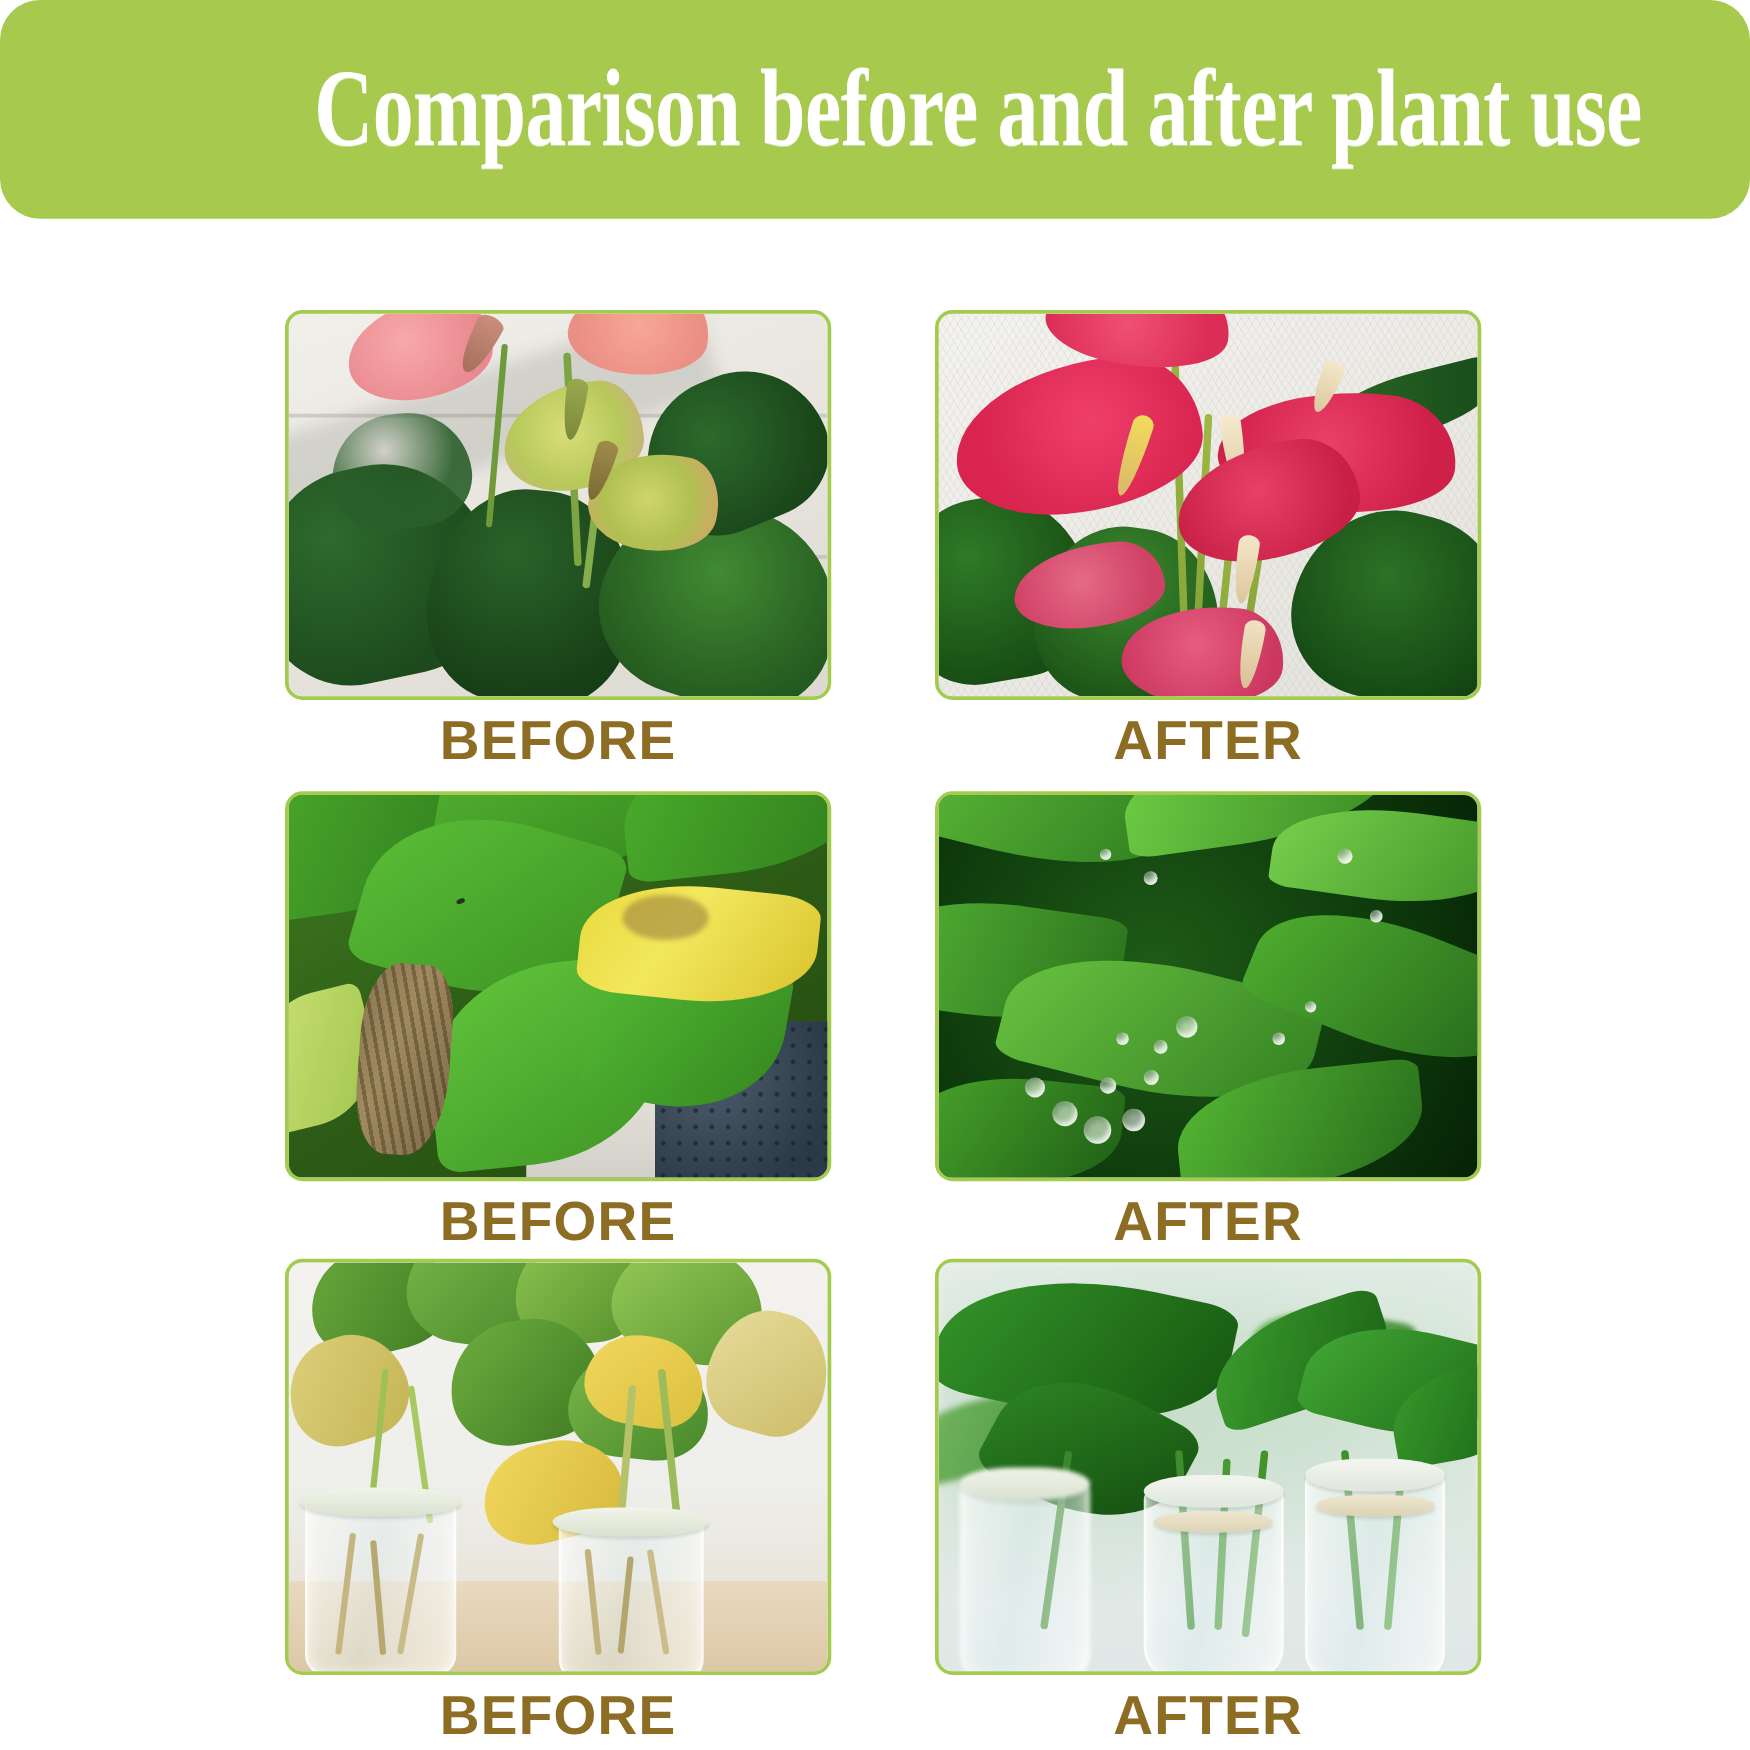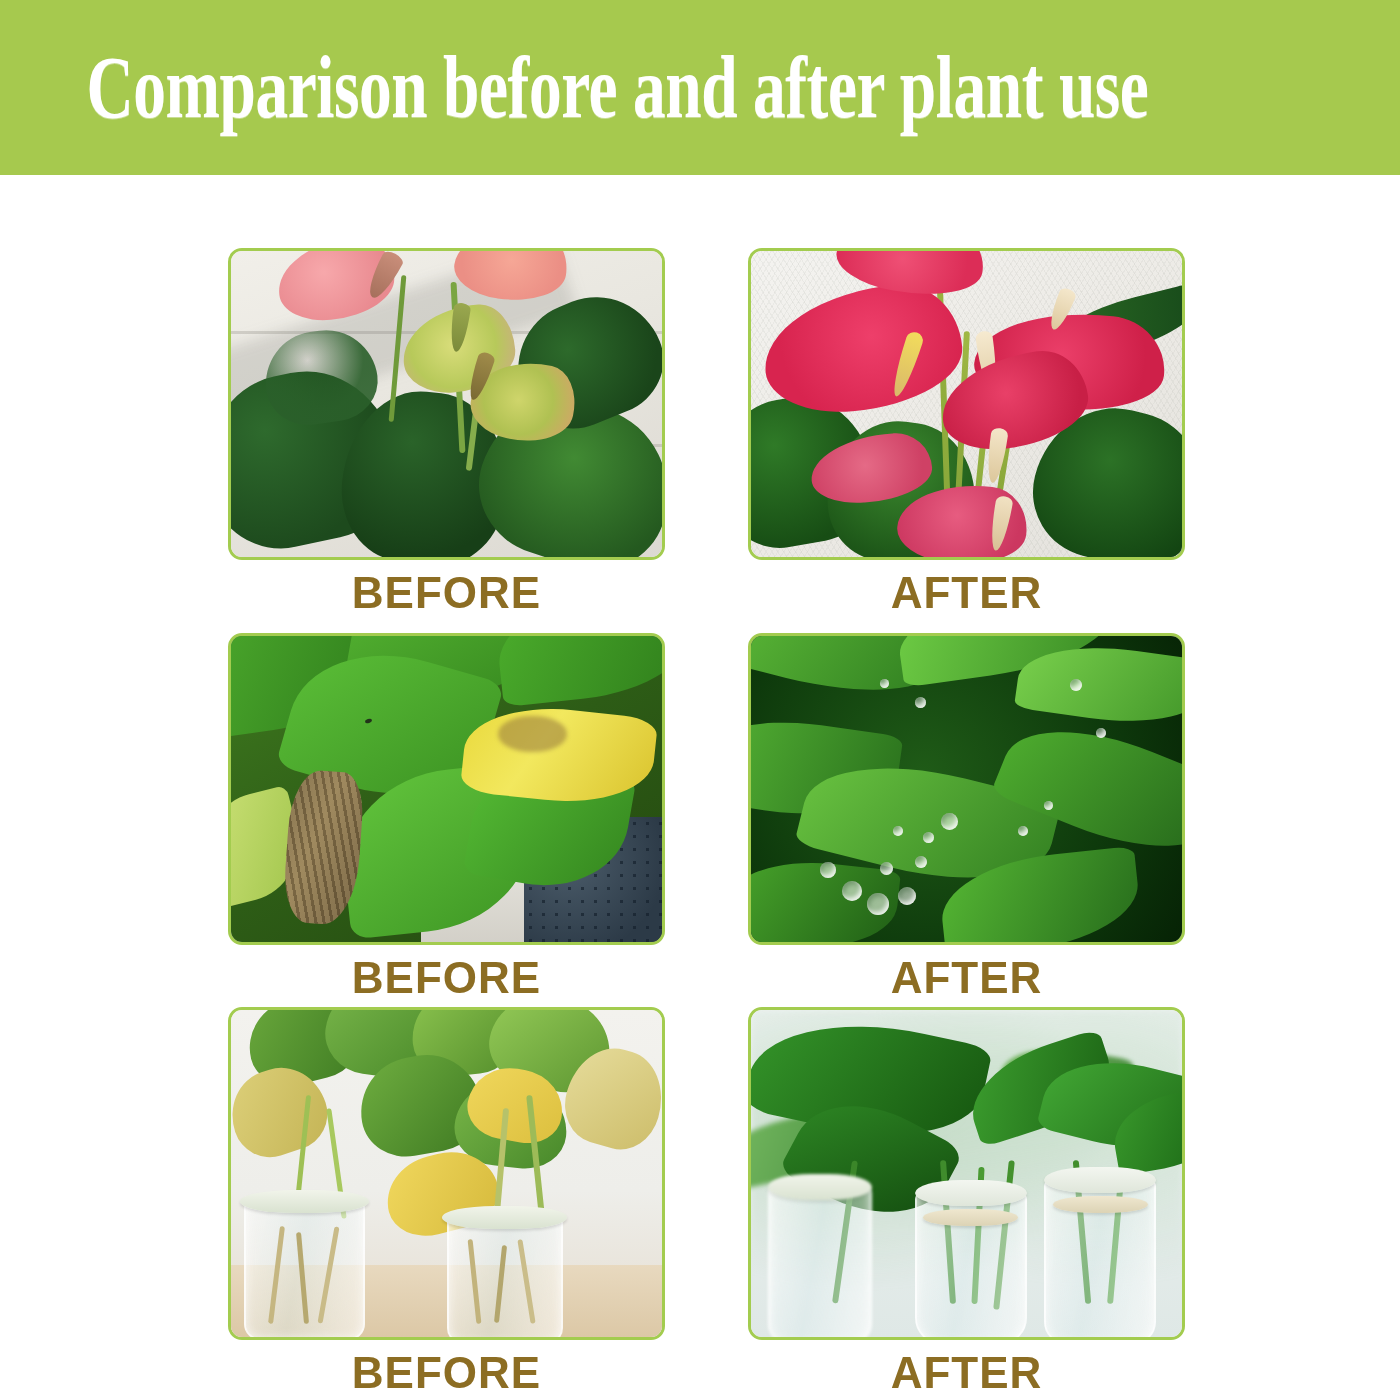--- a/index.html
+++ b/index.html
@@ -9,21 +9,21 @@
     font-family: "Liberation Sans", sans-serif;
     overflow: hidden;
   }
   .page { position: relative; width: 1400px; height: 1400px; background: #fff; }
 
   
   .header-banner {
     position: absolute; left: 0; top: 0;
     width: 1400px; height: 175px;
     background: #a6c94e;
-    display: flex; align-items: center; justify-content: flex-start;
+    display: flex; align-items: center; justify-content: flex-end; border-radius: 32px;
   }
   .header-title {
     color: #ffffff;
     font-family: "Liberation Serif", serif;
     font-weight: 700;
     font-size: 76px;
     letter-spacing: -0.5px;
     transform: scaleX(0.86) scaleY(1.16);
     transform-origin: center;
     white-space: nowrap;

